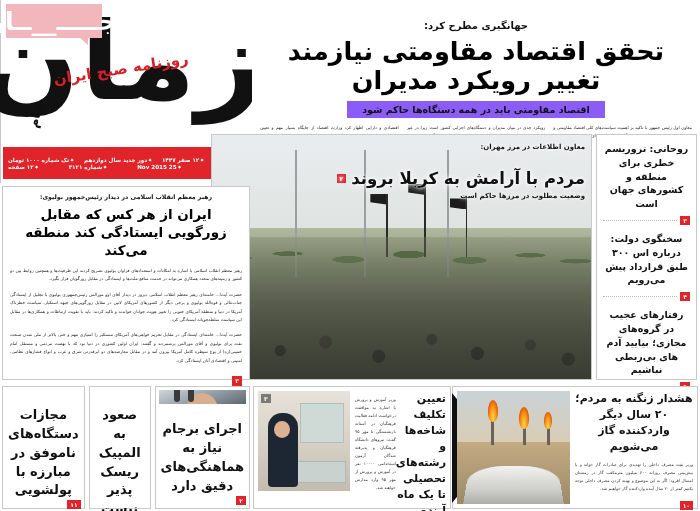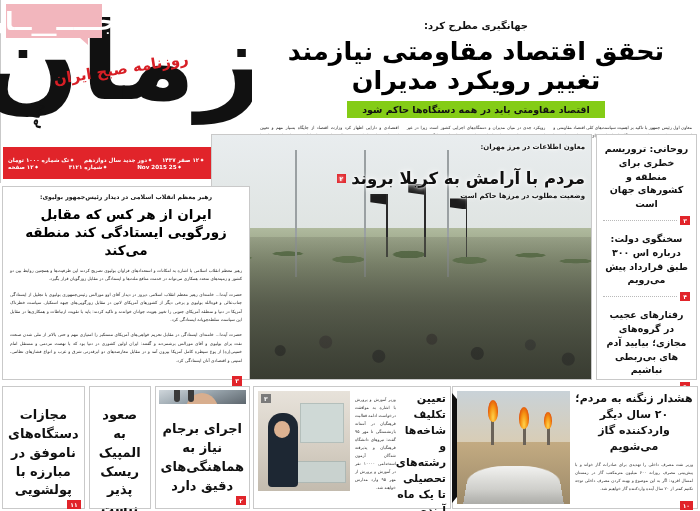--- a/index.html
+++ b/index.html
@@ -99,21 +99,21 @@
     margin-top: 14px;
   }
   .lead-title {
     text-align: center;
     font-size: 25.5px; font-weight: bold; color: #000;
     line-height: 1.12; margin-top: 6px;
     letter-spacing: -0.5px;
   }
   .lead-sub {
     margin: 7px auto 0 auto;
-    background: #84cc16;
+    background: #8b5cf6;
     width: 258px;
     text-align: center;
     font-size: 9.5px; font-weight: bold; color: #111;
     padding: 3px 6px;
   }
   .lead-body {
     display: flex; gap: 8px; margin-top: 6px;
     direction: rtl;
   }
   .lead-col { flex: 1; font-size: 4.3px; line-height: 1.85; text-align: justify; color: #2a2a2a; }

